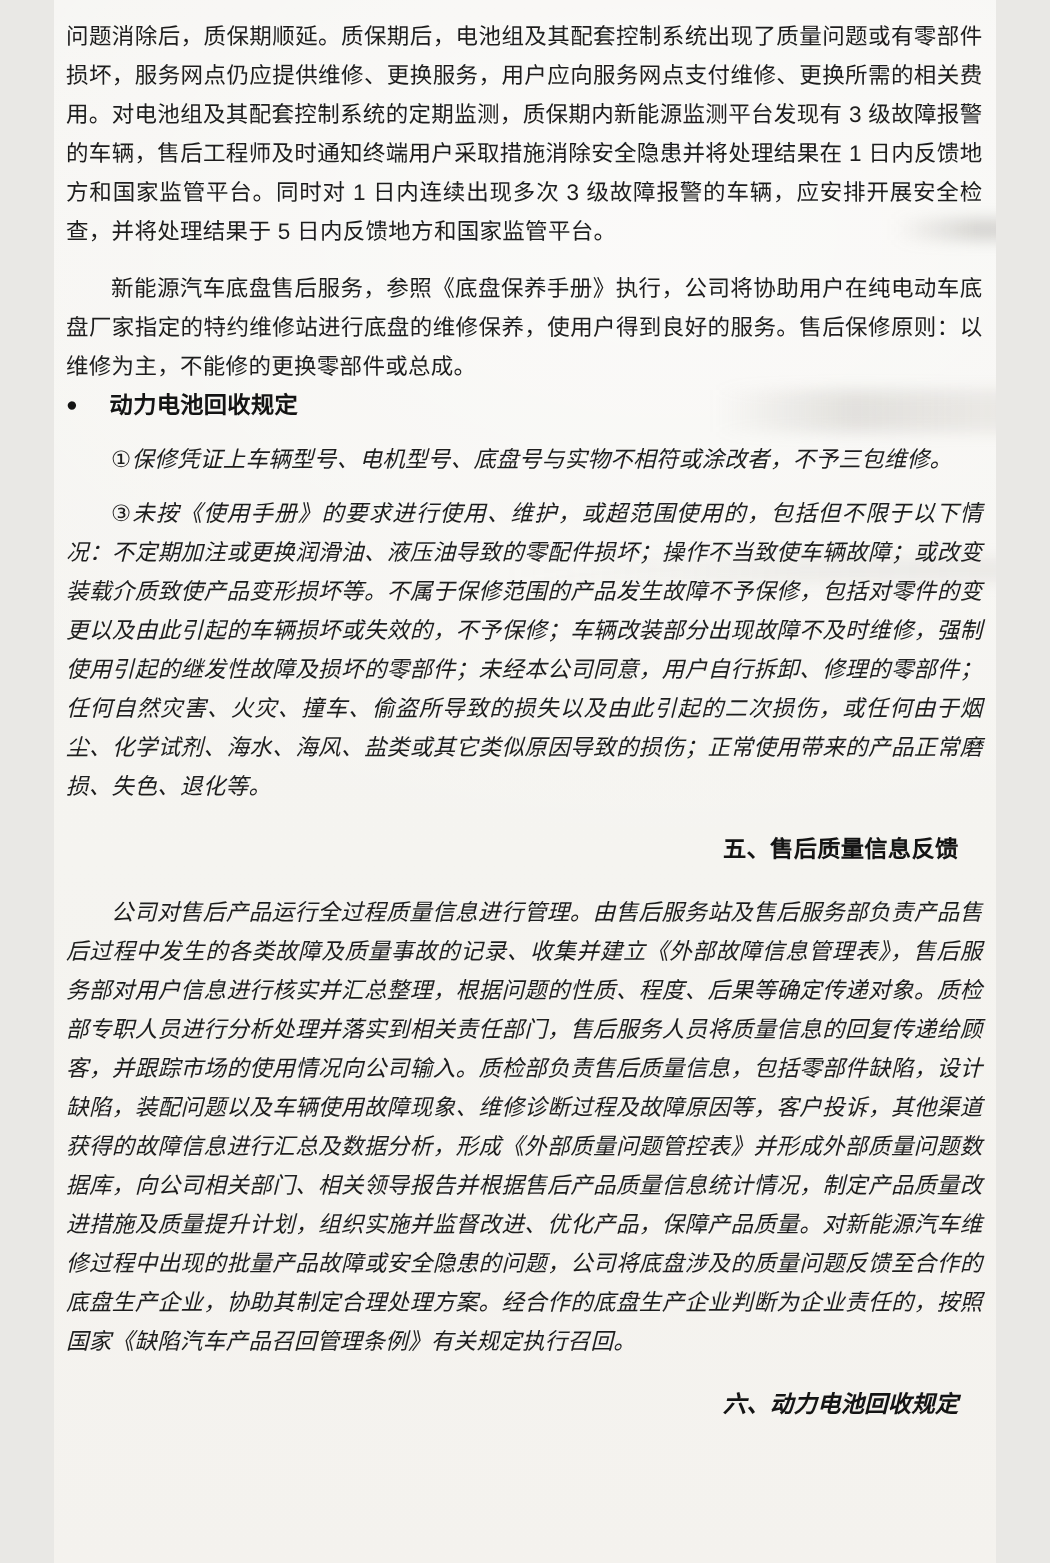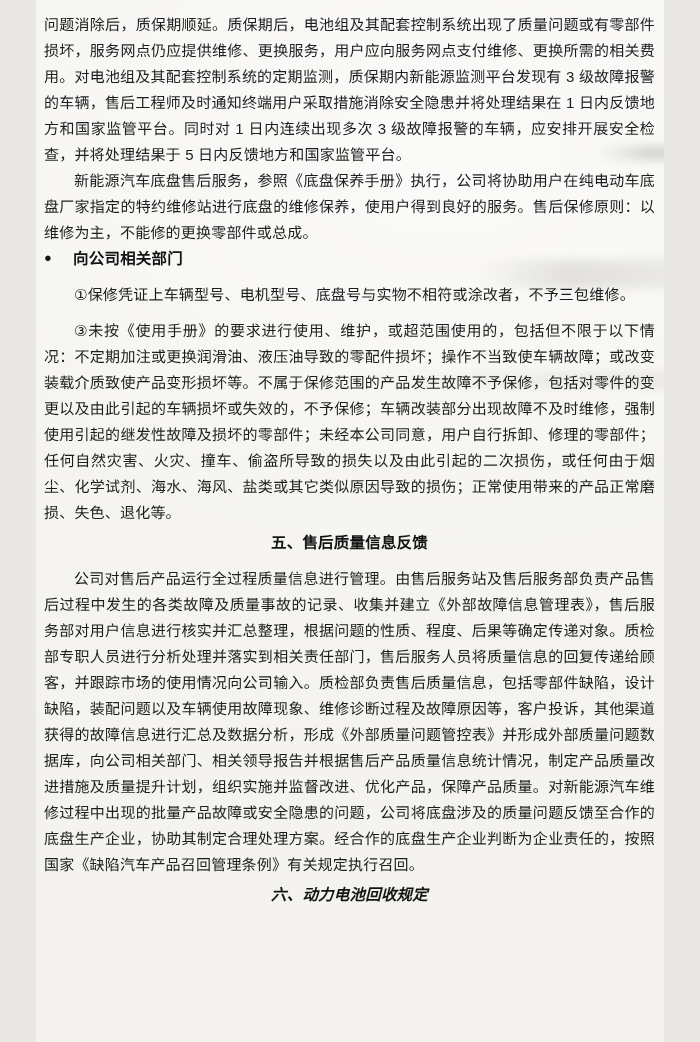--- a/index.html
+++ b/index.html
@@ -42,31 +42,31 @@
     padding: 12px 9px 0 8px;
     color: #1d1d1d;
     font-size: 15px;
     line-height: 26px;
     letter-spacing: 0.2px;
     text-align: justify;
     text-justify: inter-ideograph;
   }
   .para { margin: 0; }
   .indent { text-indent: 2em; }
-  .mt10 { margin-top: 10px; }
-  .mt12 { }
+  .mt10 { margin-top: 10px; font-style: italic; }
+  .mt12 { margin-top: 12px; }
   .mt20 { margin-top: 20px; }
   .mt22 { margin-top: 22px; }
   .mt34 { margin-top: 34px; font-style: italic; }
   .heading {
-    margin: 4px;
+    margin: 16px;
     font-size: 15.5px;
     font-weight: 700;
     color: #141414;
-    text-align: center;
+    text-align: right;
     line-height: 26px;
   }
   .bullet-heading {
     display: flex;
     align-items: center;
     gap: 21px;
     margin: 0;
     font-weight: 700;
     font-size: 15.5px;
     color: #141414;
@@ -89,21 +89,21 @@
   <div class="smudge smudge-3"></div>
 
   <div class="doc">
 
     <p class="para">问题消除后，质保期顺延。质保期后，电池组及其配套控制系统出现了质量问题或有零部件损坏，服务网点仍应提供维修、更换服务，用户应向服务网点支付维修、更换所需的相关费用。对电池组及其配套控制系统的定期监测，质保期内新能源监测平台发现有 3 级故障报警的车辆，售后工程师及时通知终端用户采取措施消除安全隐患并将处理结果在 1 日内反馈地方和国家监管平台。同时对 1 日内连续出现多次 3 级故障报警的车辆，应安排开展安全检查，并将处理结果于 5 日内反馈地方和国家监管平台。</p>
 
     <p class="para indent mt12">新能源汽车底盘售后服务，参照《底盘保养手册》执行，公司将协助用户在纯电动车底盘厂家指定的特约维修站进行底盘的维修保养，使用户得到良好的服务。售后保修原则：以维修为主，不能修的更换零部件或总成。</p>
 
     <div class="bullet-heading mt20">
       <span class="bullet-glyph">●</span>
-      <span>向公司相关部门</span>
+      <span>动力电池回收规定</span>
     </div>
 
     <p class="para indent mt10">①保修凭证上车辆型号、电机型号、底盘号与实物不相符或涂改者，不予三包维修。</p>
 
 
     <p class="para indent mt10">③未按《使用手册》的要求进行使用、维护，或超范围使用的，包括但不限于以下情况：不定期加注或更换润滑油、液压油导致的零配件损坏；操作不当致使车辆故障；或改变装载介质致使产品变形损坏等。不属于保修范围的产品发生故障不予保修，包括对零件的变更以及由此引起的车辆损坏或失效的，不予保修；车辆改装部分出现故障不及时维修，强制使用引起的继发性故障及损坏的零部件；未经本公司同意，用户自行拆卸、修理的零部件；任何自然灾害、火灾、撞车、偷盗所导致的损失以及由此引起的二次损伤，或任何由于烟尘、化学试剂、海水、海风、盐类或其它类似原因导致的损伤；正常使用带来的产品正常磨损、失色、退化等。</p>
 
     <h3 class="heading mt22">五、售后质量信息反馈</h3>
 
     <p class="para indent mt10">公司对售后产品运行全过程质量信息进行管理。由售后服务站及售后服务部负责产品售后过程中发生的各类故障及质量事故的记录、收集并建立《外部故障信息管理表》，售后服务部对用户信息进行核实并汇总整理，根据问题的性质、程度、后果等确定传递对象。质检部专职人员进行分析处理并落实到相关责任部门，售后服务人员将质量信息的回复传递给顾客，并跟踪市场的使用情况向公司输入。质检部负责售后质量信息，包括零部件缺陷，设计缺陷，装配问题以及车辆使用故障现象、维修诊断过程及故障原因等，客户投诉，其他渠道获得的故障信息进行汇总及数据分析，形成《外部质量问题管控表》并形成外部质量问题数据库，向公司相关部门、相关领导报告并根据售后产品质量信息统计情况，制定产品质量改进措施及质量提升计划，组织实施并监督改进、优化产品，保障产品质量。对新能源汽车维修过程中出现的批量产品故障或安全隐患的问题，公司将底盘涉及的质量问题反馈至合作的底盘生产企业，协助其制定合理处理方案。经合作的底盘生产企业判断为企业责任的，按照国家《缺陷汽车产品召回管理条例》有关规定执行召回。</p>

